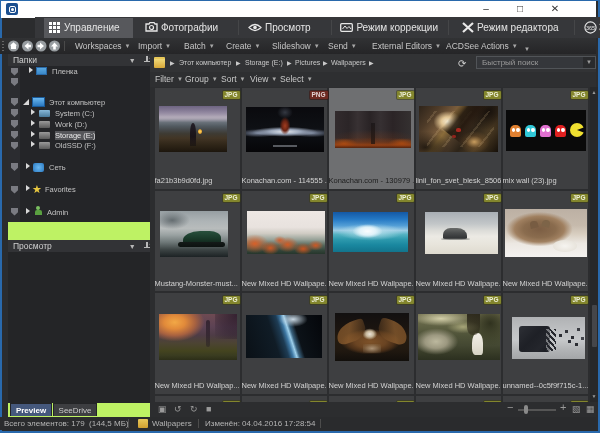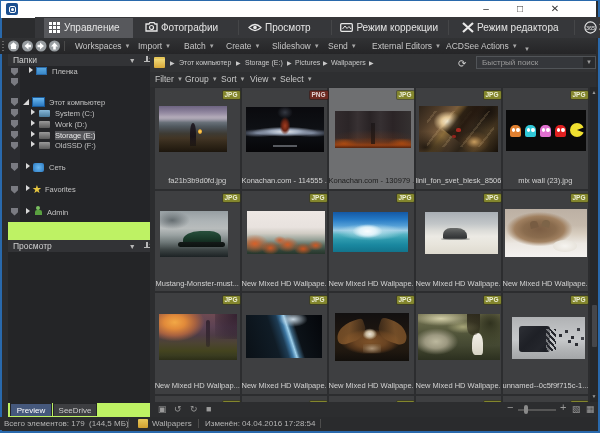--- a/index.html
+++ b/index.html
@@ -38,21 +38,21 @@
 #statusbar { position:absolute; left:0; top:417px; width:596px; height:13px; background:#2a2b2d; color:#b4b4b4; font-size:8px; line-height:13px; }
 .ssep { position:absolute; top:2px; width:1px; height:9px; background:#4c4c4c; }
 
 #main { position:absolute; left:150px; top:54px; width:446px; height:363px; background:#2e2f31; }
 #crumbbar { position:absolute; left:0; top:0; width:446px; height:18px; background:#323335; color:#c9c9c9; font-size:7px; line-height:18px; }
 #filterbar { position:absolute; left:0; top:18px; width:446px; height:15px; background:#2e2f31; color:#c9c9c9; font-size:8.5px; line-height:15px; }
 #grid { position:absolute; left:0; top:33px; width:446px; height:315px; background:#2c2d2f; overflow:hidden; }
 .cell { position:absolute; width:85.5px; height:100.5px; background:#3e3f41; }
 .cell.sel { background:#6e6f71; }
 .thumb { position:absolute; overflow:hidden; }
-.fname { position:absolute; width:85.5px; text-align:center; font-size:7.5px; color:#d2d2d2; white-space:nowrap; overflow:hidden; }
+.fname { position:absolute; width:85.5px; text-align:left; font-size:7.5px; color:#d2d2d2; white-space:nowrap; overflow:hidden; }
 .badge { position:absolute; font-size:6.5px; font-weight:bold; padding:0 2px; height:8px; line-height:8px; border-radius:1px; background:#83862d; color:#eceed6; box-shadow:0 0 0 1px rgba(60,62,18,.55); }
 .badge.png { background:#6e2a22; color:#e2d2d2; box-shadow:0 0 0 1px rgba(60,18,12,.55); }
 #vscroll { position:absolute; left:440px; top:33px; width:8px; height:315px; background:#27282a; }
 #btoolbar { position:absolute; left:0; top:348px; width:446px; height:15px; background:#2c2d2f; }
 .bicon { position:absolute; top:2px; color:#9a9a9a; font-size:9px; line-height:11px; }
 </style>
 </head>
 <body>
 <div id="win"></div>
 
@@ -161,21 +161,21 @@
     <div class="trow" style="left:18px;top:118px;"><span class="exp r" style="margin-right:2px;vertical-align:1px;"></span><span style="display:inline-block;color:#e8c840;font-size:11px;vertical-align:-1px;margin-right:3px;">★</span>Favorites</div>
     <div class="trow" style="left:18px;top:140px;"><span class="exp r" style="margin-right:4px;vertical-align:1px;"></span><span style="display:inline-block;width:8px;height:9px;margin-right:5px;position:relative;"><span style="position:absolute;left:2px;top:0;width:4px;height:4px;background:#7ac060;border-radius:50%;"></span><span style="position:absolute;left:0.5px;top:4px;width:7px;height:5px;background:#5aa040;border-radius:2px 2px 0 0;"></span></span>Admin</div>
 
     <div class="abs" style="left:140px;top:1px;width:7px;height:7px;color:#9a9a9a;font-size:5px;text-align:center;line-height:7px;">▲</div>
     <div class="abs" style="left:140px;top:148px;width:7px;height:7px;color:#9a9a9a;font-size:5px;text-align:center;line-height:7px;">▼</div>
   </div>
 
   <div class="phead" style="top:186px;">Просмотр<span class="pheadicons"><span>▼</span><span style="width:5px;height:7px;position:relative;"><span style="position:absolute;left:2px;top:0;width:2px;height:5px;background:#b8b8b8;"></span><span style="position:absolute;left:0;top:5px;width:6px;height:1px;background:#b8b8b8;"></span></span><span style="font-size:9px;">×</span></span></div>
   <div class="abs" style="left:0;top:198px;width:148px;height:151px;background:#242527;"></div>
   <div class="ltabs" style="left:0;top:349px;width:148px;">
-    <div class="ltab act" style="left:2px;width:42px;">Preview</div>
+    <div class="ltab act" style="left:2px;width:42px;font-weight:bold;">Preview</div>
     <div class="ltab" style="left:45px;width:44px;">SeeDrive</div>
   </div>
 </div>
 
 <div id="main">
   <div id="crumbbar">
     <div class="abs" style="left:4px;top:3px;width:11px;height:11px;background:linear-gradient(#f0d878,#d8a838);border-radius:1px;border-top:2px solid #e8c858;"></div>
     <span class="abs" style="left:20px;font-size:6px;">▶</span>
     <span class="abs" style="left:29px;">Этот компьютер</span>
     <span class="abs" style="left:86px;font-size:6px;">▶</span>

